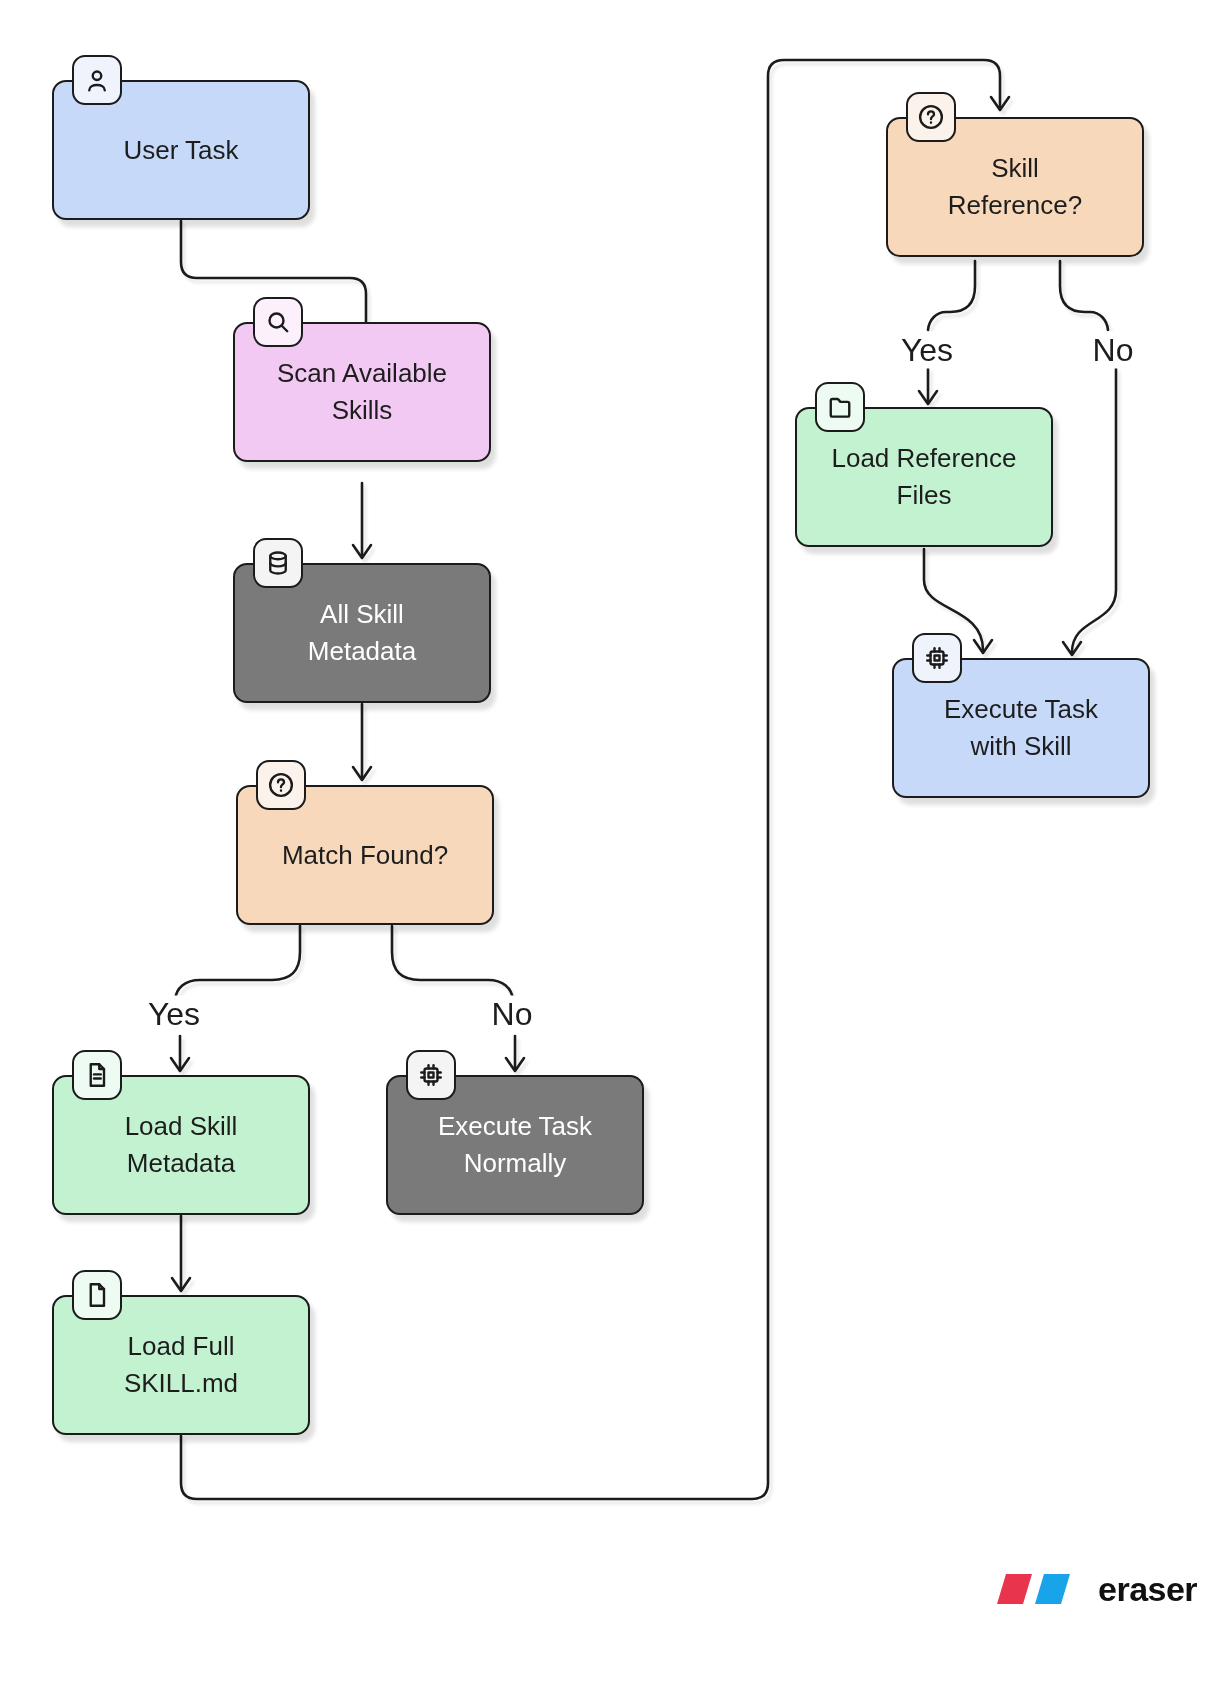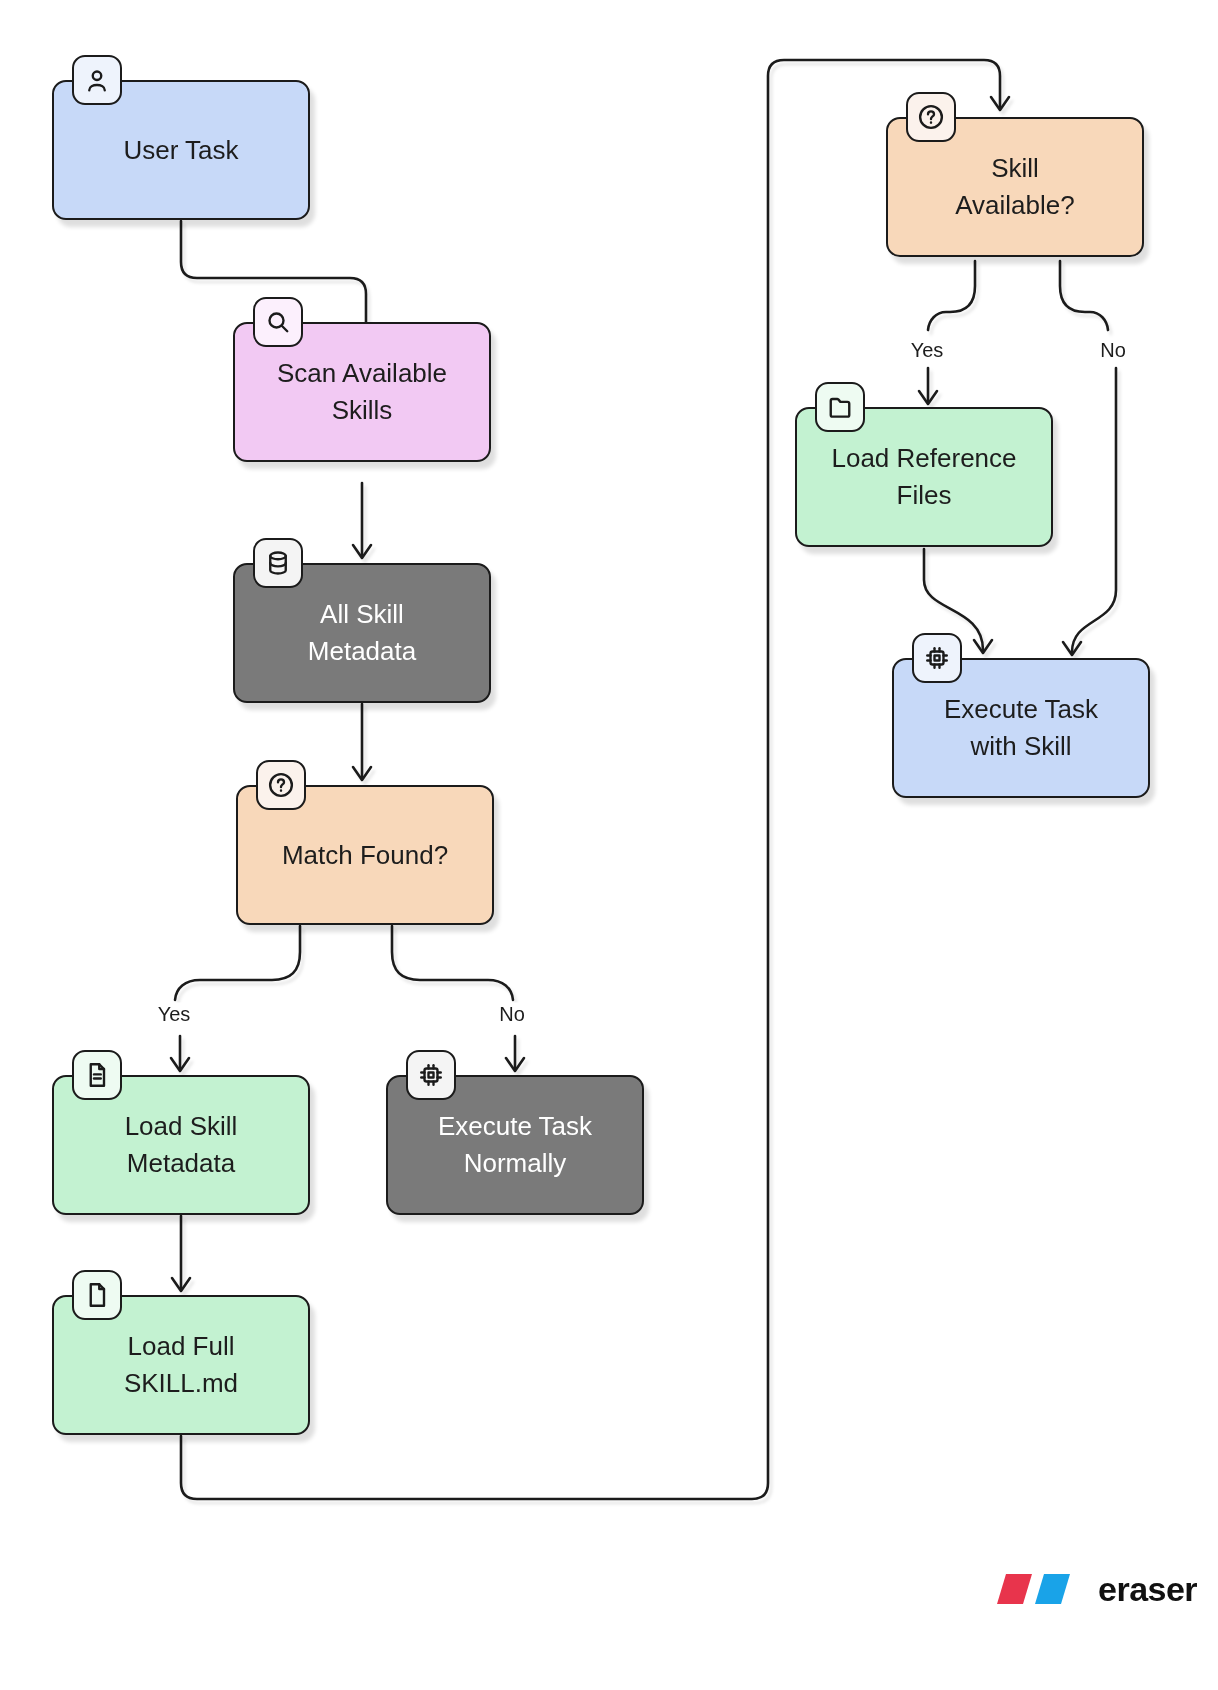--- a/index.html
+++ b/index.html
@@ -27,21 +27,21 @@
   .badge{position:absolute;left:18px;top:-27px;width:50px;height:50px;box-sizing:border-box;
          border:2.6px solid var(--c-stroke);border-radius:13px;
          display:flex;align-items:center;justify-content:center;background:#f4f4f4;}
   .node[data-color="blue"] .badge{background:var(--c-badge_blue);}
   .node[data-color="pink"] .badge{background:var(--c-badge_pink);}
   .node[data-color="gray"] .badge{background:var(--c-badge_gray);}
   .node[data-color="peach"] .badge{background:var(--c-badge_peach);}
   .node[data-color="green"] .badge{background:var(--c-badge_green);}
   .badge svg{width:30px;height:30px;stroke:var(--c-stroke);fill:none;
              stroke-width:1.9;stroke-linecap:round;stroke-linejoin:round;}
-  .edge-label{position:absolute;transform:translate(-50%,-50%);font-size:20px;
+  .edge-label{position:absolute;transform:translate(-50%,-50%);font-size:32px;
               background:#ffffff;padding:0 3px;}
   .logo{position:absolute;left:997px;top:1570px;display:flex;align-items:center;}
   .logo-text{font-size:34px;font-weight:700;letter-spacing:-0.5px;color:#111111;margin-left:27px;}
 </style>
 </head>
 <body>
 
 <div class="canvas">
 
   <svg class="edges" viewBox="0 0 1218 1690" xmlns="http://www.w3.org/2000/svg">
@@ -172,21 +172,21 @@
 
   <div class="node" style="left:886px;top:117px;" data-color="peach">
     <span class="badge">
       <svg viewBox="0 0 24 24">
           <circle cx="12" cy="12" r="8.7"></circle>
       <path d="M9.6 9.8 C9.6 8.4 10.7 7.5 12 7.5 C13.4 7.5 14.4 8.4 14.4 9.7 C14.4 11.6 12 11.5 12 13.6"></path>
       <line x1="12" y1="16.4" x2="12" y2="16.5"></line>
         </svg>
     </span>
     <span>Skill</span>
-    <span>Available?</span>
+    <span>Reference?</span>
   </div>
 
   <div class="node" style="left:795px;top:407px;" data-color="green">
     <span class="badge">
       <svg viewBox="0 0 24 24">
           <path d="M4.6 18.3 V7 C4.6 6.2 5.2 5.6 6 5.6 H9.7 C10.1 5.6 10.5 5.8 10.8 6.1 L12.3 7.9 H18 C18.8 7.9 19.4 8.5 19.4 9.3 V18.3 C19.4 19.1 18.8 19.7 18 19.7 H6 C5.2 19.7 4.6 19.1 4.6 18.3 Z"></path>
         </svg>
     </span>
     <span>Load Reference</span>
     <span>Files</span>

